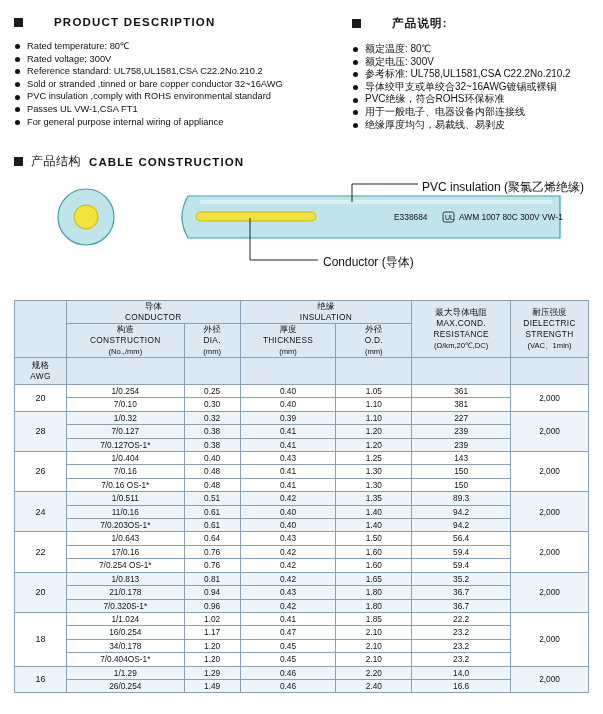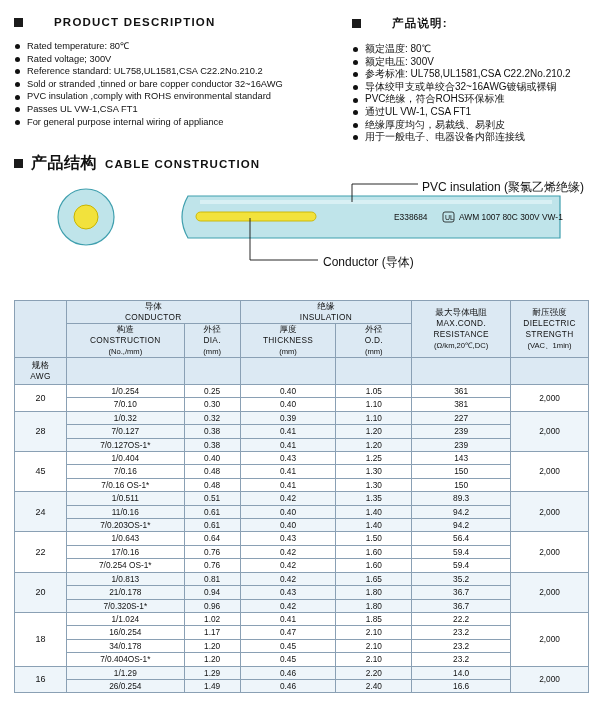--- a/index.html
+++ b/index.html
@@ -28,21 +28,21 @@
     position:relative;padding-left:13px;white-space:nowrap;
   }
   ul.bullets li:before{
     content:"";position:absolute;left:1px;top:4.2px;
     width:5px;height:5px;border-radius:50%;background:#111;
   }
   .desc-right ul.bullets li{font-size:10px;line-height:12.6px;}
 
   
   .cc-head{position:absolute;left:14px;top:153px;display:flex;align-items:center;gap:8px;}
-  .cc-head .cn{font-size:16px;font-weight:bold;letter-spacing:0.5px;text-align:right;}
+  .cc-head .cn{font-size:12px;font-weight:normal;letter-spacing:0.5px;text-align:right;}
   .cc-head .en{font-size:11.5px;font-weight:bold;letter-spacing:1.1px;}
 
   .diagram{position:absolute;left:0;top:172px;width:603px;height:118px;}
   .lbl{position:absolute;font-size:12px;color:#111;white-space:nowrap;}
 
   
   table.spec{
     position:absolute;left:14px;top:300px;
     border-collapse:collapse;width:575px;
     font-size:8.3px;color:#111;border-radius:15px;
@@ -89,23 +89,22 @@
     <div class="sec-head">
       <span class="sq"></span>
       <span class="sec-title">产品说明:</span>
     </div>
     <ul class="bullets">
       <li>额定温度: 80℃</li>
       <li>额定电压: 300V</li>
       <li>参考标准: UL758,UL1581,CSA C22.2No.210.2</li>
       <li>导体绞甲支或单绞合32~16AWG镀锡或裸铜</li>
       <li>PVC绝缘，符合ROHS环保标准</li>
-      <li>通过UL VW-1, CSA FT1</li>
+      <li>用于一般电子、电器设备内部连接线</li>
       <li>绝缘厚度均匀，易裁线、易剥皮</li>
-      <li>用于一般电子、电器设备内部连接线</li>
     </ul>
   </div>
 
   <div class="cc-head">
     <span class="sq"></span>
     <span class="cn">产品结构</span>
     <span class="en">CABLE CONSTRUCTION</span>
   </div>
 
   <div class="diagram">
@@ -236,21 +235,21 @@
           <td>239</td>
         </tr>
         <tr class="grp-even">
           <td class="cons">7/0.127OS-1*</td>
           <td>0.38</td>
           <td>0.41</td>
           <td>1.20</td>
           <td>239</td>
         </tr>
         <tr class="grp-odd sep-top">
-          <td rowspan="3" class="awg">45</td>
+          <td rowspan="3" class="awg">26</td>
           <td class="cons">1/0.404</td>
           <td>0.40</td>
           <td>0.43</td>
           <td>1.25</td>
           <td>143</td>
           <td rowspan="3">2,000</td>
         </tr>
         <tr class="grp-odd">
           <td class="cons">7/0.16</td>
           <td>0.48</td>

